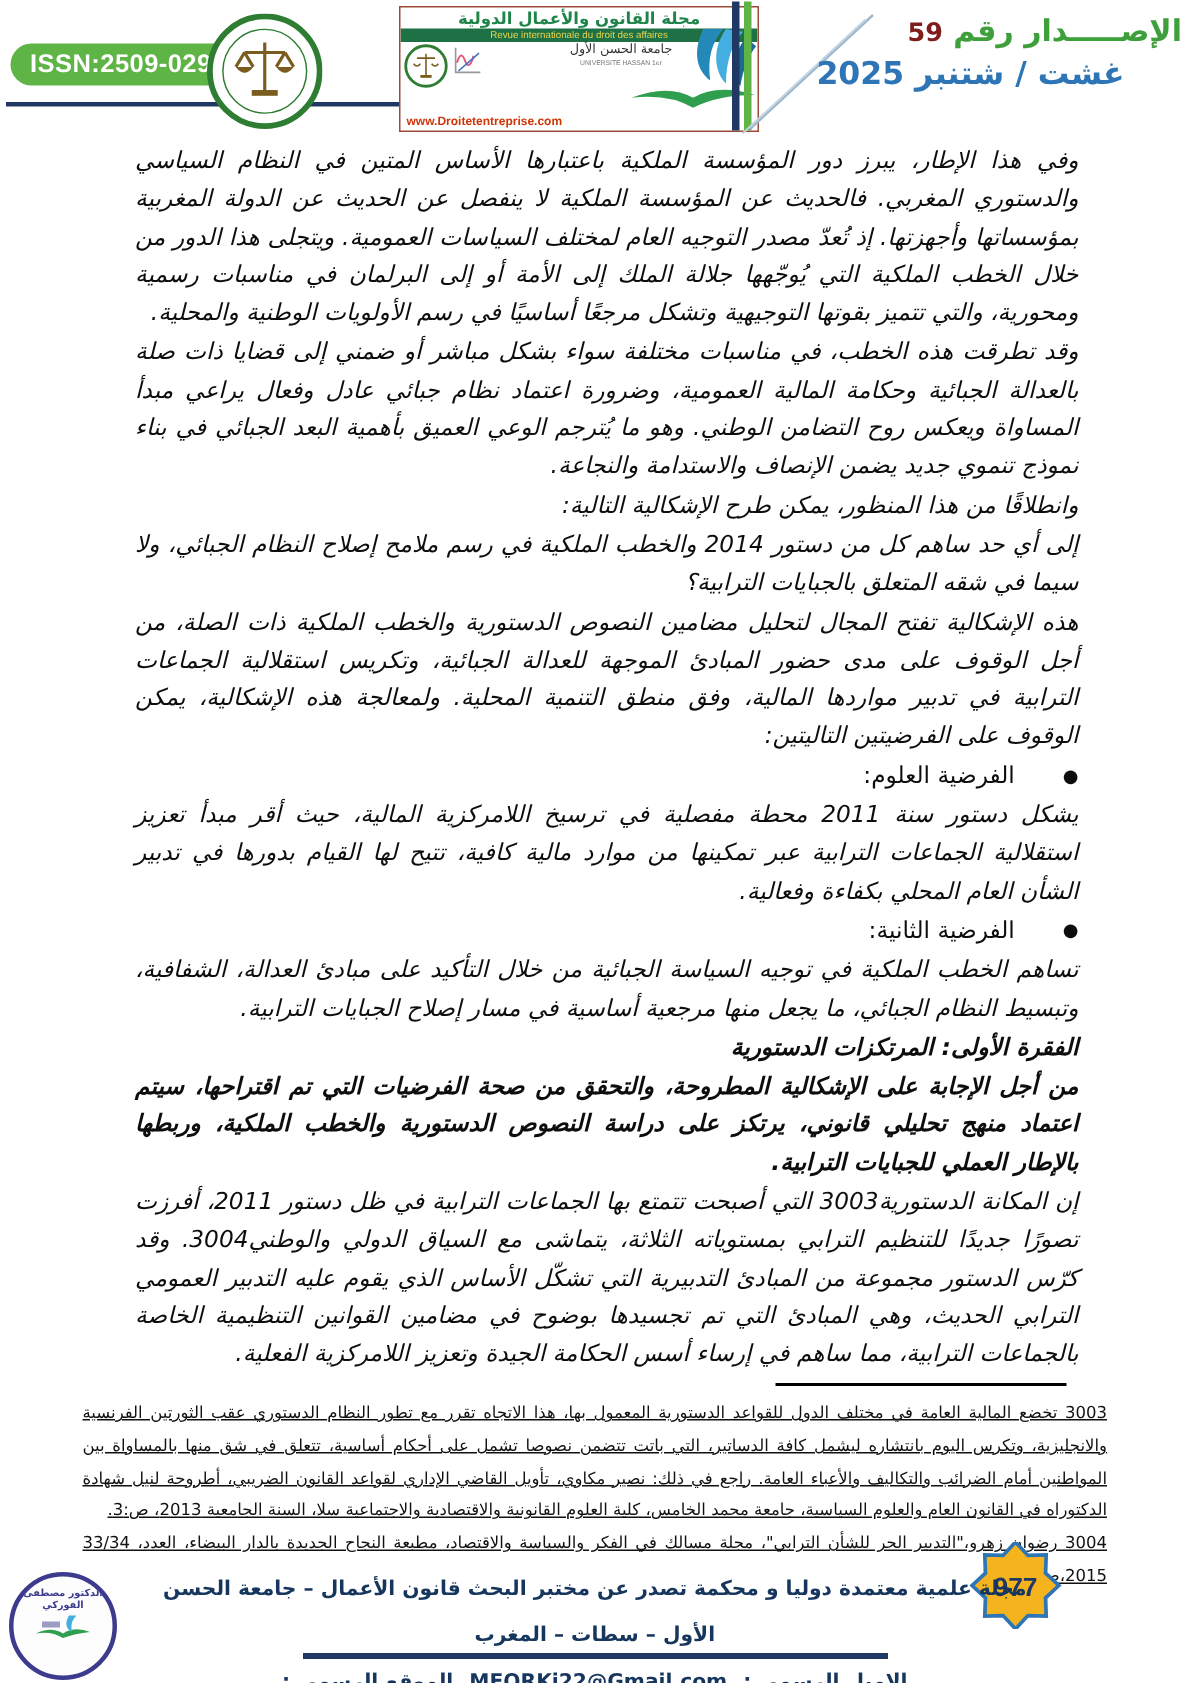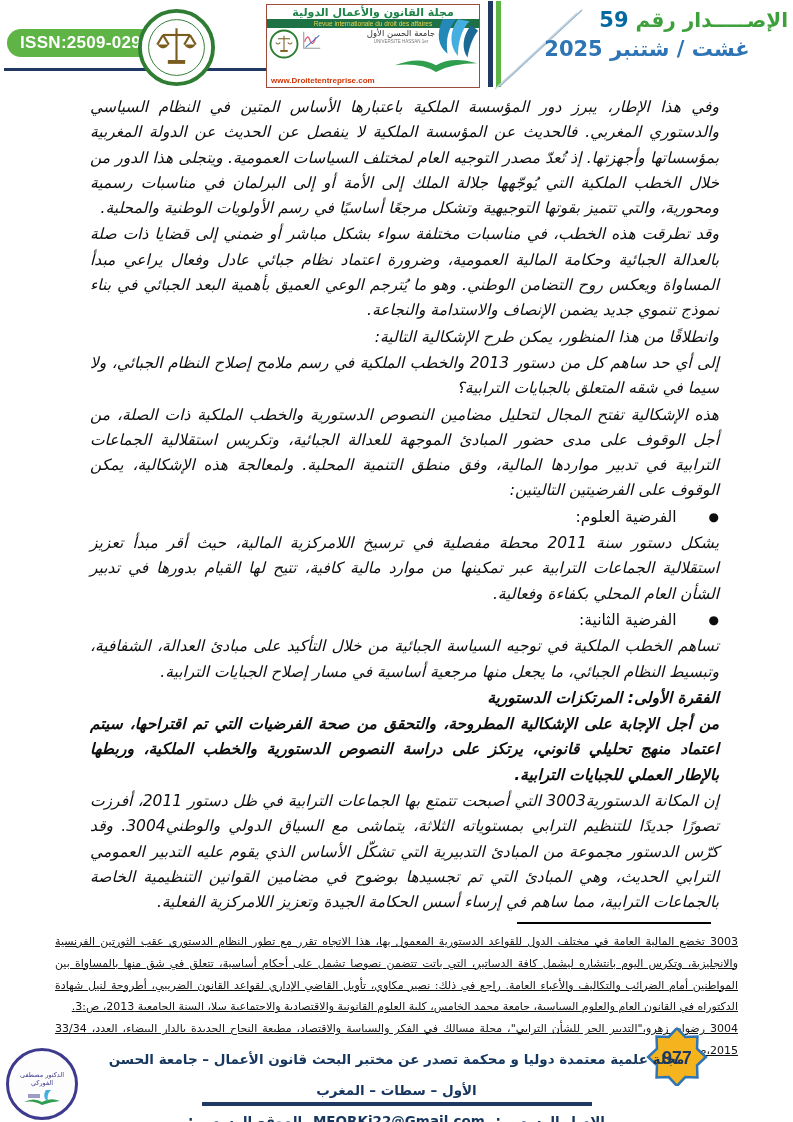--- a/index.html
+++ b/index.html
@@ -5,41 +5,41 @@
   html,body{margin:0;padding:0;background:#fff;}
   .page{position:relative;width:793px;height:1122px;background:#fff;overflow:hidden;
         font-family:"DejaVu Sans",sans-serif;color:#111;}
 
   
   .issn-pill{position:absolute;left:7px;top:29px;background:#5fb446;color:#fff;
              border-radius:17px;padding:4px 13px;font-size:17px;font-weight:bold;
              font-family:"Liberation Sans",sans-serif;letter-spacing:.3px;}
   .hdr-underline{position:absolute;left:4px;top:68px;width:466px;height:3px;background:#1f3864;}
   .logo-circle{position:absolute;left:138px;top:9px;width:77px;height:77px;}
-  .banner{position:absolute;left:266px;top:4px;width:214px;height:84px;background:#fff;
+  .banner{position:absolute;left:266px;top:4px;width:240px;height:84px;background:#fff;
           border:1px solid #9c4a3a;box-sizing:border-box;overflow:hidden;}
   .banner-title-ar{color:#1e8449;font-weight:bold;font-size:11px;text-align:center;
                    direction:rtl;padding-top:1px;}
   .banner-title-fr{background:#1e7145;color:#e8d44d;font-size:6.5px;text-align:center;
                    padding:1px 0;font-family:"Liberation Sans",sans-serif;}
   .banner-mid{display:flex;align-items:flex-start;gap:2px;height:44px;padding:1px 2px;}
   .mini-circle{width:30px;height:30px;flex:0 0 auto;}
   .chart-glyph{width:22px;height:22px;flex:0 0 auto;}
   .univ{flex:1;text-align:center;direction:rtl;line-height:1.15;}
   .univ-ar{font-size:8.5px;color:#333;}
   .univ-fr{font-size:4.5px;color:#777;font-family:"Liberation Sans",sans-serif;}
   .feather{position:absolute;right:0px;top:12px;width:86px;height:62px;}
   .banner-site{position:absolute;left:4px;bottom:2px;color:#cf3507;font-weight:bold;
                font-size:8px;font-family:"Liberation Sans",sans-serif;}
   .vbar-navy{position:absolute;left:488px;top:1px;width:5px;height:86px;background:#1f3864;}
   .vbar-green{position:absolute;left:496px;top:1px;width:5px;height:86px;background:#5fb446;}
   .slash{position:absolute;left:494px;top:4px;width:95px;height:86px;}
   .issue-block{position:absolute;left:508px;top:8px;width:280px;direction:rtl;text-align:right;}
   .issue-line1{font-size:20px;font-weight:bold;color:#3da03a;}
-  .issue-num{color:#0369a1;font-size:21px;}
+  .issue-num{color:#7f1d1d;font-size:17px;}
   .issue-line2{font-size:21px;font-weight:bold;color:#2e75b6;margin-top:5px;padding-left:14px;
                text-align:center;padding-right:16px;}
 
   
   .doc{position:absolute;top:95px;left:0;right:0;padding:0 74px;direction:rtl;
        text-align:justify;font-size:15.5px;line-height:25.3px;color:#0d0d0d;}
   .doc p{margin:0 0 1px 16px;font-style:italic;}
   .b{font-weight:bold;}
   .bullet-row{margin:1px 0;}
   .bullet-dot{display:inline-block;margin-left:32px;font-size:12px;vertical-align:1px;}
@@ -53,21 +53,21 @@
   
   .badge977{position:absolute;left:646px;top:1028px;width:62px;height:58px;}
   .badge977 text{font-family:"Liberation Sans",sans-serif;}
   .footer-text{position:absolute;left:95px;right:95px;top:1044px;direction:rtl;
                text-align:center;color:#17365d;font-weight:bold;font-size:13.5px;line-height:31px;}
   .footer-line2 span{margin:0 3px;}
   .footer-rule{position:absolute;left:202px;top:1102px;width:390px;height:4px;background:#1f3864;}
   .stamp{position:absolute;left:6px;top:1048px;width:72px;height:72px;border-radius:50%;
          border:3px solid #3d3b8e;background:#fdfdfd;box-sizing:border-box;overflow:hidden;
          text-align:center;}
-  .stamp-top{font-size:6.5px;color:#3d3b8e;direction:rtl;padding-top:20px;font-weight:normal;}
+  .stamp-top{font-size:6.5px;color:#3d3b8e;direction:rtl;padding-top:7px;font-weight:bold;}
   .stamp svg{margin-top:1px;}
 </style>
 </head>
 <body>
 
 <div class="page">
 
   <div class="issn-pill">ISSN:2509-0291</div>
 
   <div class="hdr-underline"></div>
@@ -136,21 +136,21 @@
       <span>الإصـــــدار رقم</span>
       <span class="issue-num">59</span>
     </div>
     <div class="issue-line2">غشت / شتنبر 2025</div>
   </div>
 
   <div class="doc">
     <p>وفي هذا الإطار، يبرز دور المؤسسة الملكية باعتبارها الأساس المتين في النظام السياسي والدستوري المغربي. فالحديث عن المؤسسة الملكية لا ينفصل عن الحديث عن الدولة المغربية بمؤسساتها وأجهزتها. إذ تُعدّ مصدر التوجيه العام لمختلف السياسات العمومية. ويتجلى هذا الدور من خلال الخطب الملكية التي يُوجّهها جلالة الملك إلى الأمة أو إلى البرلمان في مناسبات رسمية ومحورية، والتي تتميز بقوتها التوجيهية وتشكل مرجعًا أساسيًا في رسم الأولويات الوطنية والمحلية.</p>
     <p>وقد تطرقت هذه الخطب، في مناسبات مختلفة سواء بشكل مباشر أو ضمني إلى قضايا ذات صلة بالعدالة الجبائية وحكامة المالية العمومية، وضرورة اعتماد نظام جبائي عادل وفعال يراعي مبدأ المساواة ويعكس روح التضامن الوطني. وهو ما يُترجم الوعي العميق بأهمية البعد الجبائي في بناء نموذج تنموي جديد يضمن الإنصاف والاستدامة والنجاعة.</p>
     <p>وانطلاقًا من هذا المنظور، يمكن طرح الإشكالية التالية:</p>
-    <p>إلى أي حد ساهم كل من دستور 2013 والخطب الملكية في رسم ملامح إصلاح النظام الجبائي، ولا سيما في شقه المتعلق بالجبايات الترابية؟</p>
+    <p>إلى أي حد ساهم كل من دستور 2014 والخطب الملكية في رسم ملامح إصلاح النظام الجبائي، ولا سيما في شقه المتعلق بالجبايات الترابية؟</p>
     <p>هذه الإشكالية تفتح المجال لتحليل مضامين النصوص الدستورية والخطب الملكية ذات الصلة، من أجل الوقوف على مدى حضور المبادئ الموجهة للعدالة الجبائية، وتكريس استقلالية الجماعات الترابية في تدبير مواردها المالية، وفق منطق التنمية المحلية. ولمعالجة هذه الإشكالية، يمكن الوقوف على الفرضيتين التاليتين:</p>
     <div class="bullet-row">
       <span class="bullet-dot">●</span><span>الفرضية العلوم:</span>
     </div>
     <p>يشكل دستور سنة 2011 محطة مفصلية في ترسيخ اللامركزية المالية، حيث أقر مبدأ تعزيز استقلالية الجماعات الترابية عبر تمكينها من موارد مالية كافية، تتيح لها القيام بدورها في تدبير الشأن العام المحلي بكفاءة وفعالية.</p>
     <div class="bullet-row">
       <span class="bullet-dot">●</span><span>الفرضية الثانية:</span>
     </div>
     <p>تساهم الخطب الملكية في توجيه السياسة الجبائية من خلال التأكيد على مبادئ العدالة، الشفافية، وتبسيط النظام الجبائي، ما يجعل منها مرجعية أساسية في مسار إصلاح الجبايات الترابية.</p>
     <p class="b">الفقرة الأولى: المرتكزات الدستورية</p>

